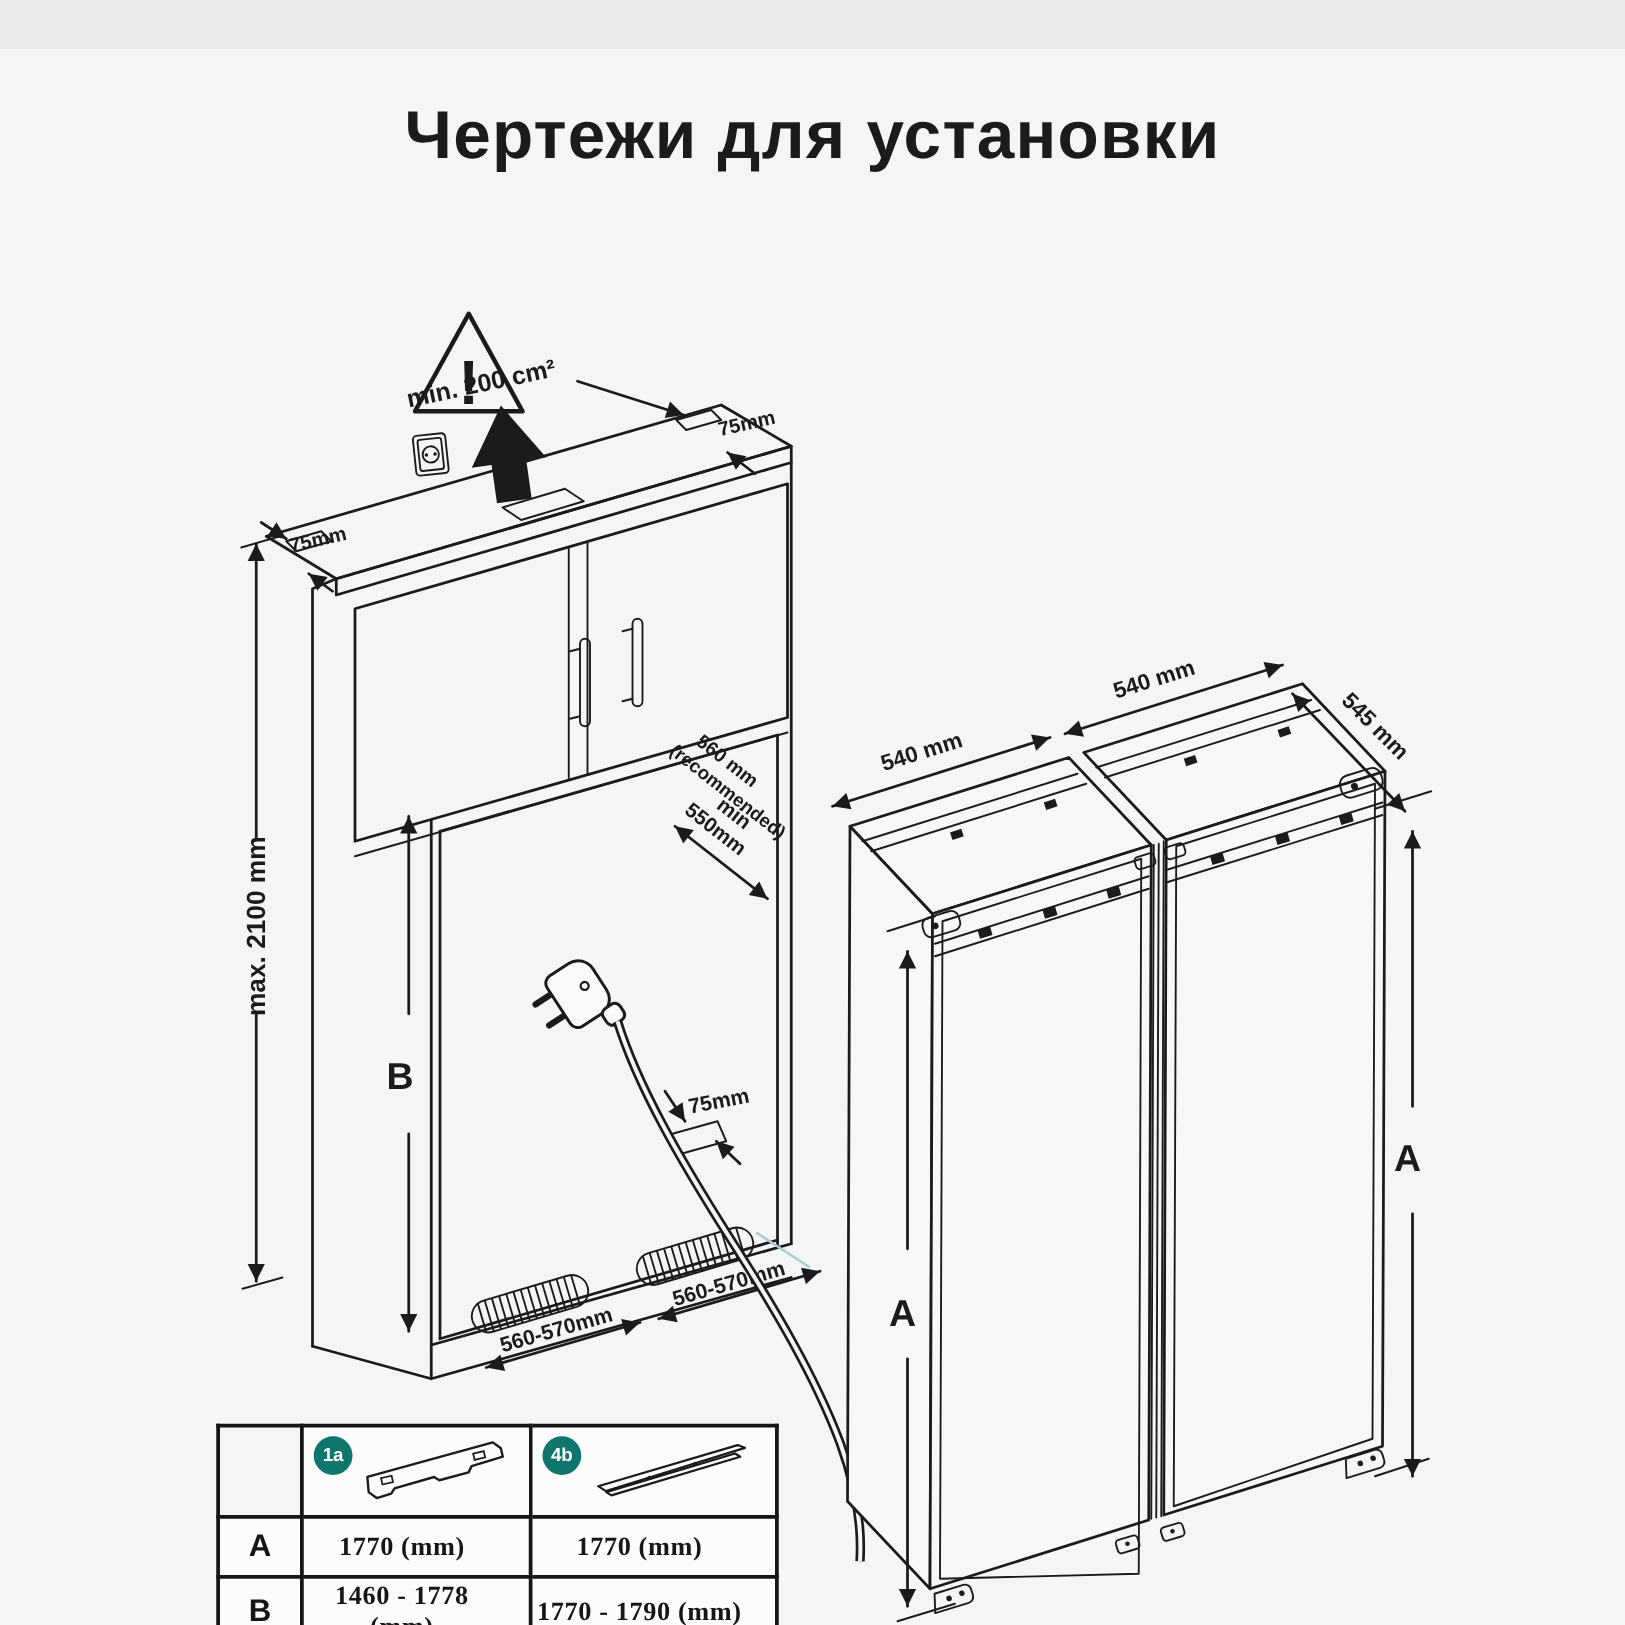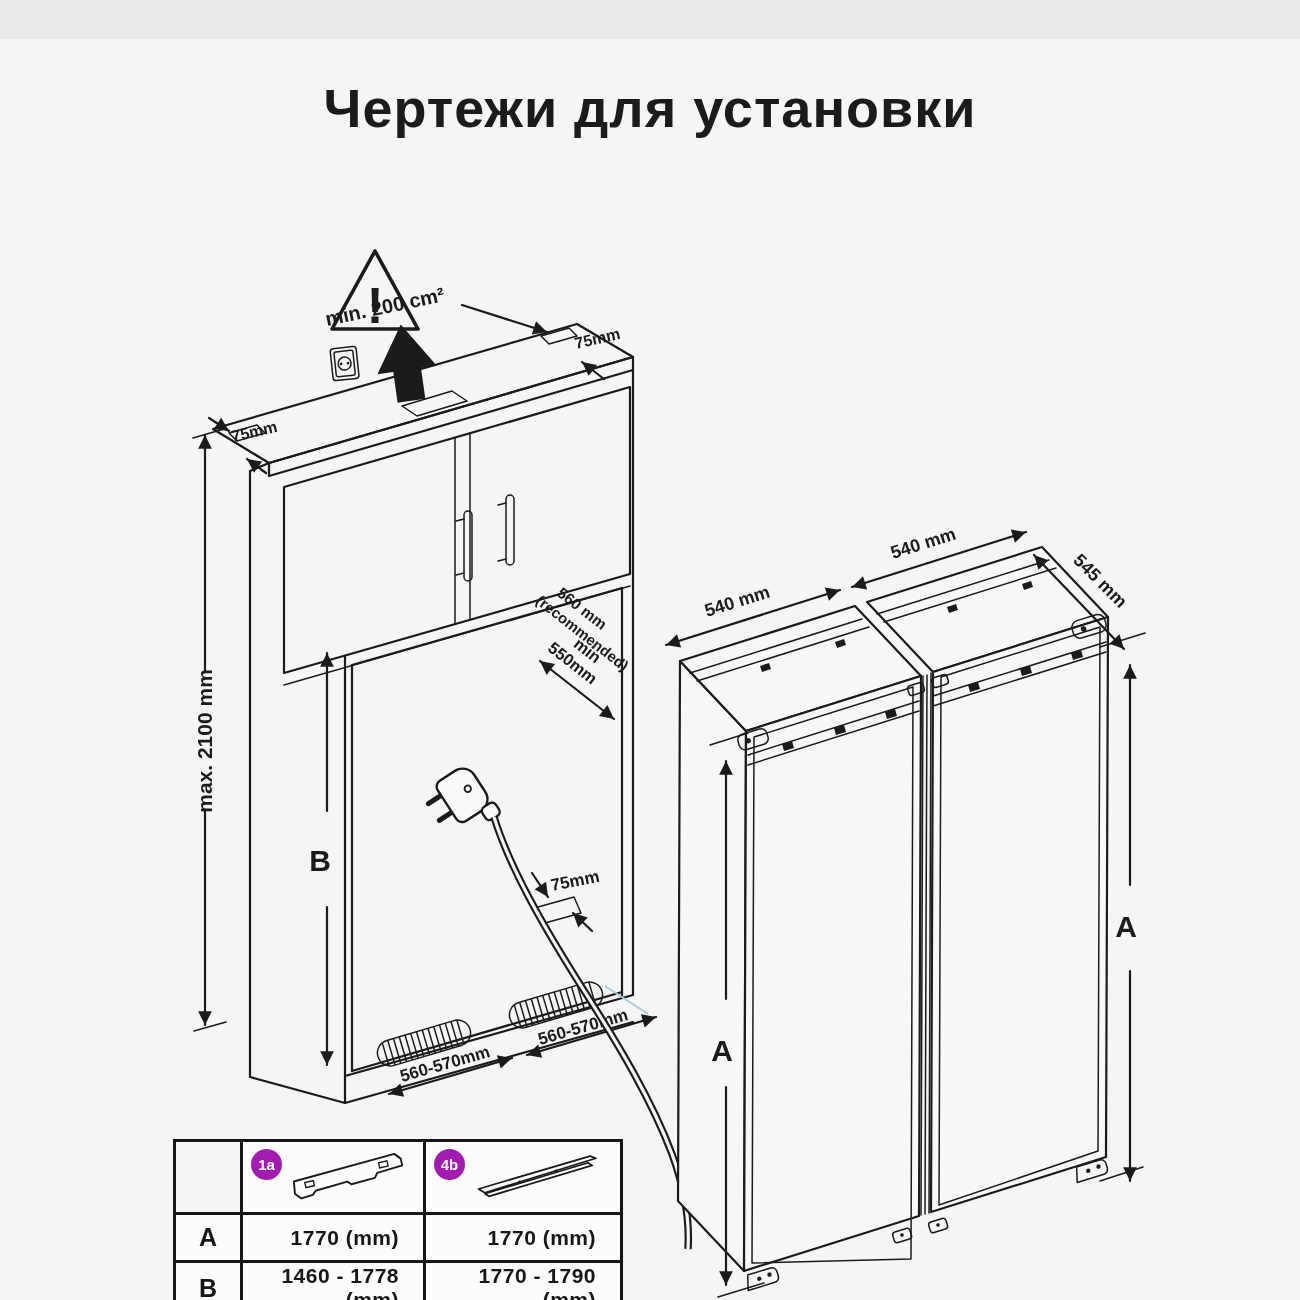--- a/index.html
+++ b/index.html
@@ -15,23 +15,23 @@
   .thin{stroke-width:1.5;}
   .face{fill:#f7f7f8;}
   .solid{fill:#1b1b1d;stroke:none;}
   .dim-table{position:absolute;left:173px;top:1100px;border-collapse:collapse;table-layout:fixed;}
   .dim-table td{border:3px solid #161616;background:#fcfcfd;font-weight:bold;color:#161616;
                 vertical-align:middle;}
   .dim-table .c-blank{background:#f5f5f6;width:62px;}
   .dim-table .c-icon{width:172px;height:66px;position:relative;padding:2px 4px 2px 4px;}
   .dim-table .c-icon2{width:186px;}
   .dim-table .c-lab{text-align:center;font-size:25px;height:43px;}
-  .dim-table .c-val{text-align:right;font-size:21px;padding-right:24px;letter-spacing:.5px;}
+  .dim-table .c-val{text-align:center;font-size:21px;padding-right:24px;letter-spacing:.5px;font-family:Liberation Serif, serif;}
   .badge{position:absolute;top:7px;left:8px;width:31px;height:31px;border-radius:50%;
-         background:#a21caf;color:#fff;font-size:15px;font-weight:bold;
+         background:#0f766e;color:#fff;font-size:15px;font-weight:bold;
          display:flex;align-items:center;justify-content:center;}
   .icon-wrap{display:flex;justify-content:center;align-items:center;height:100%;padding-left:30px;}
 </style>
 </head>
 <body>
 
 <div class="page">
 
   <div class="title">Чертежи для установки</div>
 

